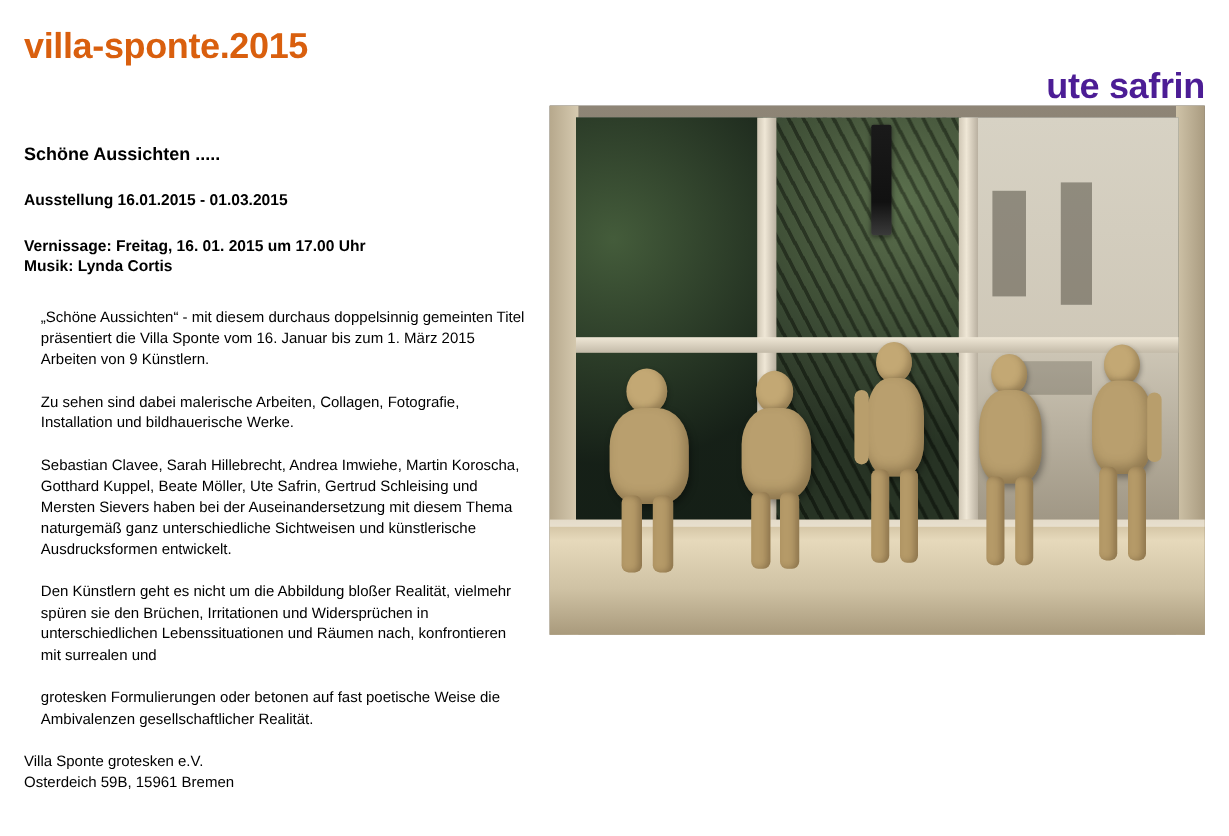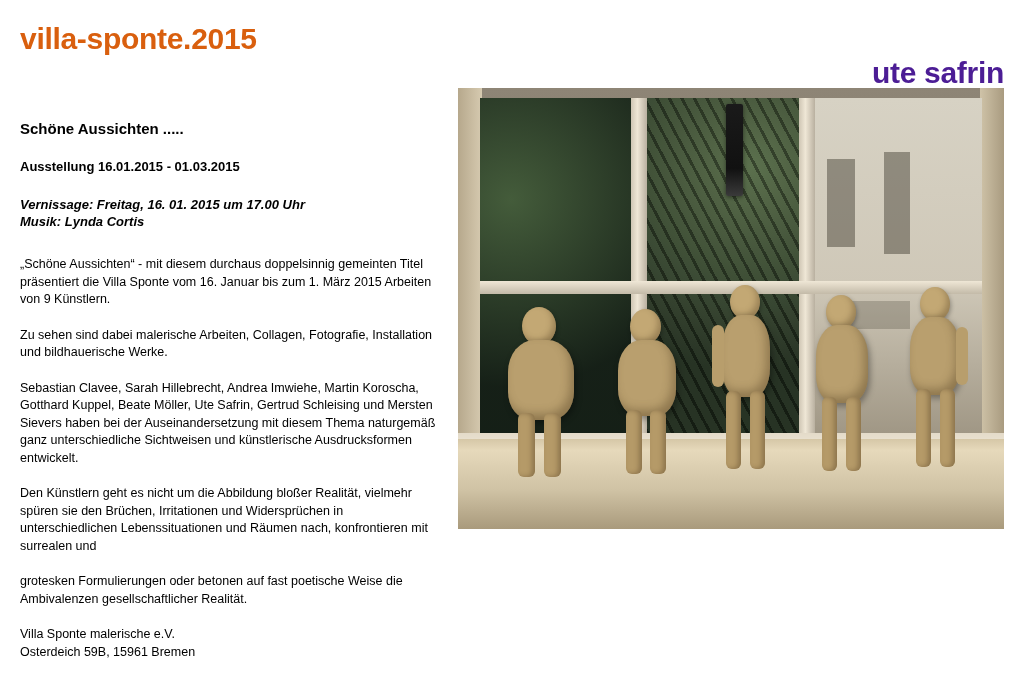--- a/index.html
+++ b/index.html
@@ -64,26 +64,25 @@
   .subtitle {
     font-size: 13px;
     font-weight: bold;
     margin: 0 0 22px 0;
   }
   .vernissage {
     font-size: 13px;
     font-weight: bold;
     line-height: 17px;
     margin: 12px 0 26px 0;
-    font-style: italic;
   }
   .body-p {
     font-size: 12.5px;
     line-height: 17.5px;
-    margin: 0 0 18px 0;
+    margin: 0 0 18px 14px;
   }
   .body-p.tight {
     margin-bottom: 18px;
   }
   .footer-block {
     position: absolute;
     left: 20px;
     top: 626px;
     width: 420px;
     font-size: 12.5px;
@@ -240,21 +239,21 @@
     </div>
 
     <p class="body-p">„Schöne Aussichten“ - mit diesem durchaus doppelsinnig gemeinten Titel präsentiert die Villa Sponte vom 16. Januar bis zum 1. März 2015 Arbeiten von 9 Künstlern.</p>
     <p class="body-p">Zu sehen sind dabei malerische Arbeiten, Collagen, Fotografie, Installation und bildhauerische Werke.</p>
     <p class="body-p">Sebastian Clavee, Sarah Hillebrecht, Andrea Imwiehe, Martin Koroscha, Gotthard Kuppel, Beate Möller, Ute Safrin, Gertrud Schleising und Mersten Sievers haben bei der Auseinandersetzung mit diesem Thema naturgemäß ganz unterschiedliche Sichtweisen und künstlerische Ausdrucksformen entwickelt.</p>
     <p class="body-p tight">Den Künstlern geht es nicht um die Abbildung bloßer Realität, vielmehr spüren sie den Brüchen, Irritationen und Widersprüchen in unterschiedlichen Lebenssituationen und Räumen nach, konfrontieren mit surrealen und</p>
     <p class="body-p">grotesken Formulierungen oder betonen auf fast poetische Weise die Ambivalenzen gesellschaftlicher Realität.</p>
   </div>
 
   <div class="footer-block">
-    <div>Villa Sponte malerische e.V.</div>
+    <div>Villa Sponte grotesken e.V.</div>
     <div>Osterdeich 59B, 15961 Bremen</div>
   </div>
 
   <div class="photo">
     <div class="photo-inner">
 
       <div class="wall-left"></div>
       <div class="wall-right"></div>
 
       <div class="win-frame">

